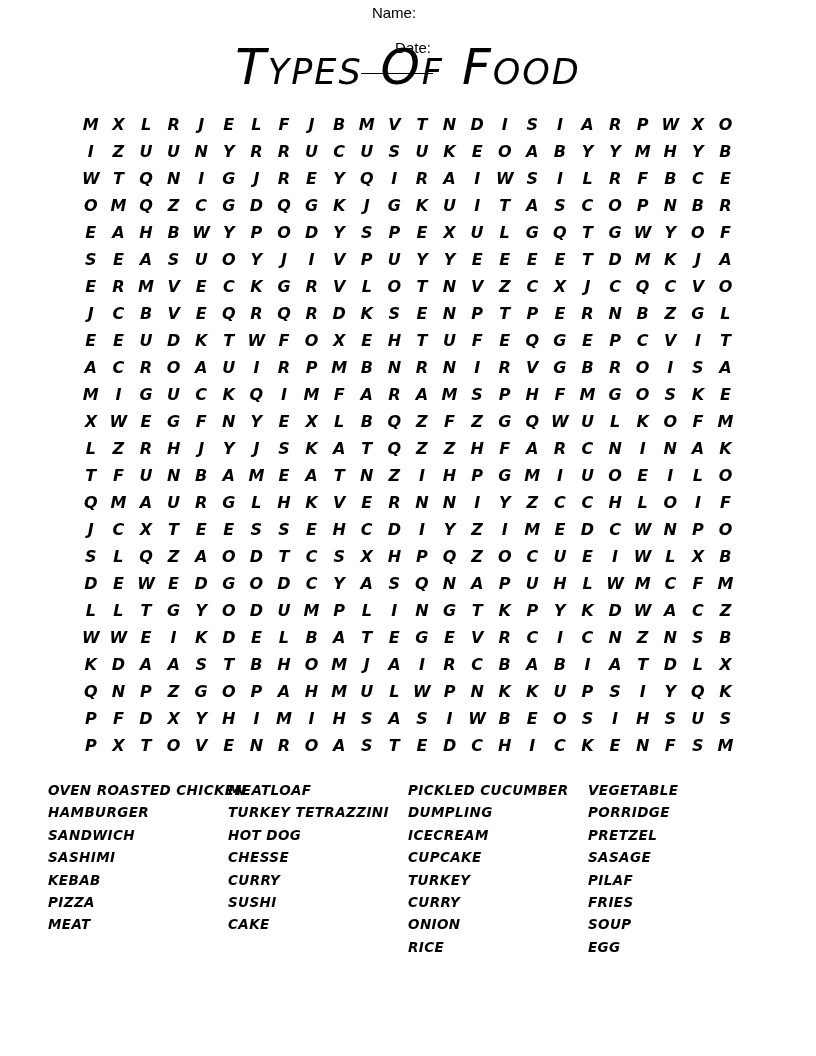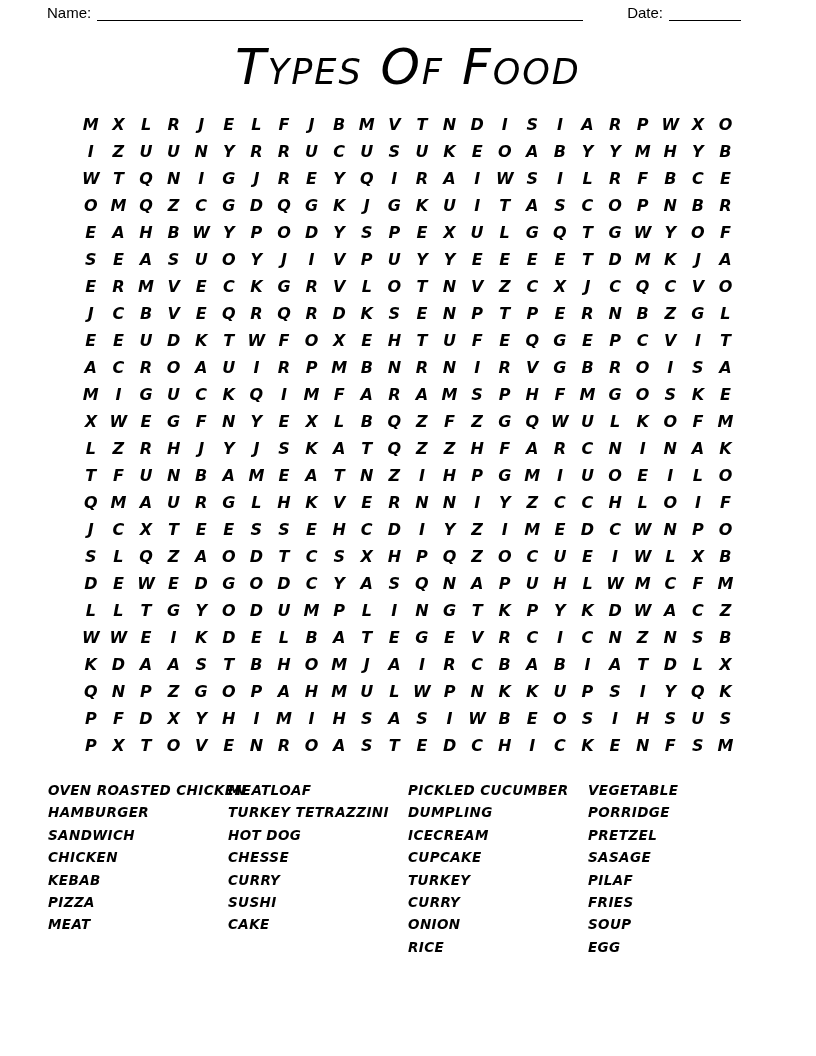--- a/index.html
+++ b/index.html
@@ -16,23 +16,24 @@
     overflow: hidden;
   }
 
   
   .header {
     position: absolute;
     top: 4px;
     left: 47px;
     width: 694px;
     display: flex;
-    align-items: flex-start;
+    align-items: center;
     font-size: 15px;
     line-height: 18px;
+    flex-direction: column;
   }
   .blank-line {
     border-bottom: 1.5px solid #000;
     height: 16px;
     display: inline-block;
   }
   .name-line { flex: 1 1 auto; margin: 0 6px; }
   .date-line { width: 72px; margin-left: 6px; }
   .hdr-label { white-space: nowrap; }
   .date-label { margin-left: 38px; }
@@ -730,21 +731,21 @@
       <span class="grid-cell">S</span>
       <span class="grid-cell">M</span>
     </div>
   </div>
 
 <div class="word-list">
     <div class="word-col">
       <div class="word">OVEN ROASTED CHICKEN</div>
       <div class="word">HAMBURGER</div>
       <div class="word">SANDWICH</div>
-      <div class="word">CHICKEN</div>
+      <div class="word">SASHIMI</div>
       <div class="word">KEBAB</div>
       <div class="word">PIZZA</div>
       <div class="word">MEAT</div>
     </div>
     <div class="word-col">
       <div class="word">MEATLOAF</div>
       <div class="word">TURKEY TETRAZZINI</div>
       <div class="word">HOT DOG</div>
       <div class="word">CHESSE</div>
       <div class="word">CURRY</div>

